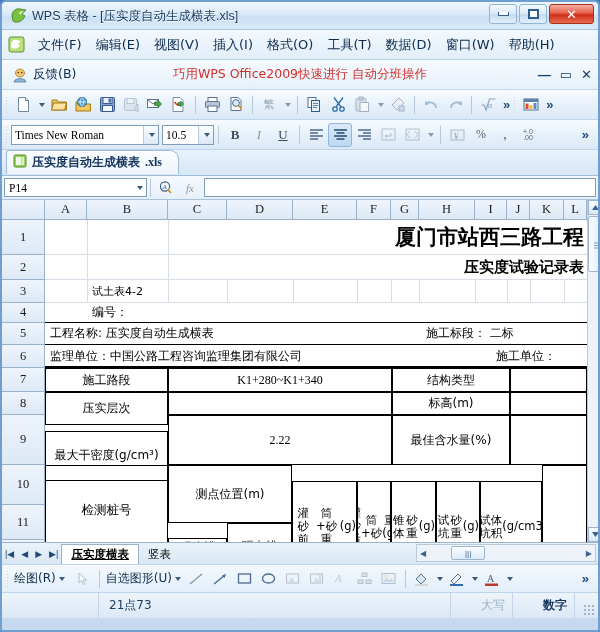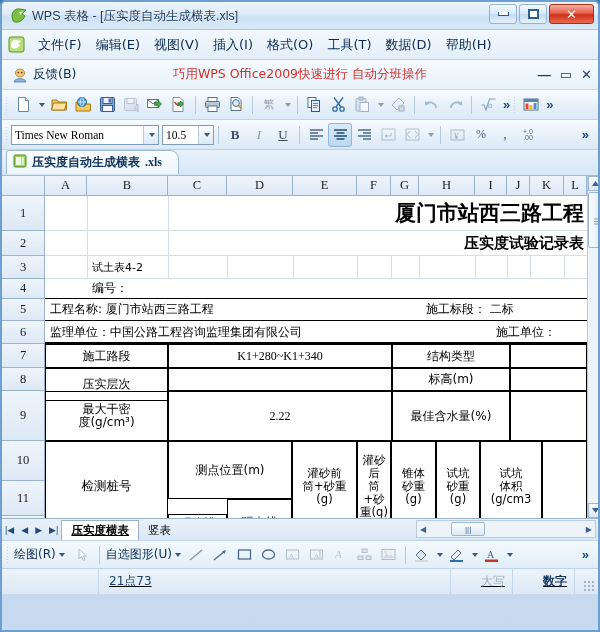--- a/index.html
+++ b/index.html
@@ -137,21 +137,21 @@
     border-right:1px solid #9ab2cb; border-bottom:1px solid #9ab2cb;
     font-family:"Liberation Serif",serif; font-size:12.5px; color:#1b1b1b;
     display:flex; align-items:center; justify-content:center; position:absolute;
   }
   .cell { position:absolute; display:flex; overflow:hidden;
           font-family:"DejaVu Sans",sans-serif; font-size:11px; color:#000;
           align-items:center; }
   .cell.c { justify-content:center; text-align:center; }
   .cell.l { justify-content:flex-start; padding-left:4px; }
   .cell.r { justify-content:flex-end; padding-right:3px; }
-  .cell.ml { flex-direction:column; justify-content:center; line-height:1.12; }
+  .cell.ml { flex-direction:row; justify-content:center; line-height:1.12;margin-top:16px; }
   .bx { border:1px solid #000; }
   .gl { position:absolute; background:#d6dde6; }
   .title-big { font-size:21px; font-weight:bold; font-family:"DejaVu Sans",sans-serif; white-space:nowrap; }
   .title-sub { font-size:15px; font-weight:bold; font-family:"DejaVu Sans",sans-serif; white-space:nowrap; }
   
   .vscroll { position:absolute; right:0; top:0; width:15px; bottom:0;
              background:#eef3f9; border-left:1px solid #b9cadb; }
   .vs-btn { width:15px; height:15px; background:linear-gradient(180deg,#fbfdff,#dbe8f5);
             border:1px solid #9bb6d2; display:flex; align-items:center; justify-content:center; }
   .vs-thumb { position:absolute; left:0; top:16px; width:15px; height:56px;
@@ -176,21 +176,21 @@
   .drawbar {
     height:28px; display:flex; align-items:center; padding-left:4px;
     background:linear-gradient(180deg,#f3f9fd,#e3eef9);
     border-top:1px solid #bdd4ea; position:relative;
   }
   .dlabel { font-size:12px; color:#0c2b4d; font-family:"DejaVu Sans",sans-serif; padding:0 2px; }
   
   .statusbar {
     height:26px; display:flex; align-items:center;
     background:linear-gradient(180deg,#edf4fb,#dbe8f5);
-    border-top:1px solid #bdd4ea; position:relative;text-decoration:underline;
+    border-top:1px solid #bdd4ea; position:relative;
   }
   .st-cell { font-size:12px; font-family:"DejaVu Sans",sans-serif; color:#1b3e66; }
   .st-box { border-left:1px solid #c3d5e6; height:100%; display:flex; align-items:center;
             justify-content:center;padding-left:23px; }
   .grip { position:absolute; right:3px; bottom:2px; width:12px; height:12px;
           background-image:radial-gradient(#9fb5ca 40%,transparent 41%); background-size:4px 4px; }
 </style>
 </head>
 <body>
 
@@ -224,20 +224,21 @@
         <path d="M3 9 C3 5,6 3,9 4 L13 5 L10 8 L12 9 C11 12,6 14,3 11 Z" fill="#fff"></path>
       </svg>
     </span>
     <div class="menu-item">文件(F)</div>
     <div class="menu-item">编辑(E)</div>
     <div class="menu-item">视图(V)</div>
     <div class="menu-item">插入(I)</div>
     <div class="menu-item">格式(O)</div>
     <div class="menu-item">工具(T)</div>
     <div class="menu-item">数据(D)</div>
+    <div class="menu-item">窗口(W)</div>
     <div class="menu-item">帮助(H)</div>
   </div>
 
   <div class="adbar">
     <span class="fb-icon">
       <svg width="16" height="16" viewBox="0 0 16 16">
         <ellipse cx="8" cy="6" rx="4.5" ry="4" fill="#f7c873" stroke="#9a6a20" stroke-width="0.7"></ellipse>
         <path d="M2 15 C2.5 10.5,13.5 10.5,14 15 Z" fill="#8fb6dd" stroke="#3f6e9c" stroke-width="0.7"></path>
         <circle cx="6.3" cy="5.6" r="0.8" fill="#3a2a10"></circle>
         <circle cx="9.7" cy="5.6" r="0.8" fill="#3a2a10"></circle>
@@ -474,20 +475,42 @@
           <rect x="1" y="1" width="12" height="12" rx="1.5" fill="#9ad45c" stroke="#4e8a1d"></rect>
           <path d="M3 3 h5 v8 h-5 Z" fill="#fff" opacity=".85"></path>
           <path d="M8.5 3 h2.5 v8 h-2.5 Z" fill="#ddeeca"></path>
         </svg>
       </span>
       <span>压实度自动生成横表</span>
       <span style="font-family:'Liberation Serif',serif;font-weight:bold">.xls</span>
     </div>
   </div>
 
+  <div class="formulabar">
+    <div class="namebox">
+      <span>P14</span>
+      <span class="arrow" style="position:absolute;right:0;top:0;width:14px;height:100%;display:flex;align-items:center;justify-content:center;background:transparent">
+        <i class="caret"></i>
+      </span>
+    </div>
+    <span class="fb-sep"></span>
+    <div class="tbtn">
+      <svg width="16" height="16" viewBox="0 0 16 16">
+        <circle cx="7" cy="6.5" r="4.6" fill="none" stroke="#3c5e84" stroke-width="1.1"></circle>
+        <text x="4.4" y="9.3" font-size="6.5" fill="#3c5e84" font-family="serif">A</text>
+        <path d="M9.7 9.6 l3.4 3.4" stroke="#d08b1c" stroke-width="1.7"></path>
+      </svg>
+    </div>
+    <div class="tbtn" style="font-family:'Liberation Serif',serif;font-style:italic;font-size:11px;color:#8a98a8">
+      <span>fx</span>
+    </div>
+    <div class="fxinput">
+      <span style="padding-left:4px;font-size:11px"></span>
+    </div>
+  </div>
 
   <div class="gridwrap">
     <div class="grid">
 
       <div class="colhdr" style="left:0;top:0;width:43px;height:20px"></div>
 
       <div class="colhdr" style="left:43px;top:0;width:42px;height:20px">A</div>
       <div class="colhdr" style="left:85px;top:0;width:81px;height:20px">B</div>
       <div class="colhdr" style="left:166px;top:0;width:59px;height:20px">C</div>
       <div class="colhdr" style="left:225px;top:0;width:66px;height:20px">D</div>
@@ -531,21 +554,21 @@
 
       <div class="cell r title-big" style="left:43px;top:20px;width:542px;height:34px">厦门市站西三路工程</div>
 
       <div class="cell r title-sub" style="left:43px;top:55px;width:542px;height:24px">压实度试验记录表</div>
 
       <div class="cell l" style="left:86px;top:80px;width:79px;height:22px;font-size:11px">试土表4-2</div>
 
       <div class="cell l" style="left:86px;top:103px;width:79px;height:19px;font-size:12px">编号：</div>
 
       <div class="bx" style="position:absolute;left:43px;top:122px;width:542px;height:23px;border-width:1px 0"></div>
-      <div class="cell l" style="left:44px;top:123px;width:330px;height:21px;font-size:12px">工程名称: 厦门市站西三路工程</div>
+      <div class="cell l" style="left:44px;top:123px;width:330px;height:21px;font-size:12px">工程名称: 压实度自动生成横表</div>
       <div class="cell l" style="left:420px;top:123px;width:165px;height:21px;font-size:12px">施工标段： 二标</div>
 
       <div class="bx" style="position:absolute;left:43px;top:145px;width:542px;height:23px;border-width:0 0 2px 0"></div>
       <div class="cell l" style="left:44px;top:146px;width:370px;height:21px;font-size:12px">监理单位：中国公路工程咨询监理集团有限公司</div>
       <div class="cell l" style="left:490px;top:146px;width:95px;height:21px;font-size:12px">施工单位：</div>
 
       <div class="cell c bx" style="left:43px;top:168px;width:123px;height:24px;font-size:12px">施工路段</div>
       <div class="cell c bx" style="left:166px;top:168px;width:224px;height:24px;font-family:'Liberation Serif',serif;font-size:12px">K1+280~K1+340</div>
       <div class="cell c bx" style="left:390px;top:168px;width:118px;height:24px;font-size:12px">结构类型</div>
       <div class="cell c bx" style="left:508px;top:168px;width:77px;height:24px"></div>

